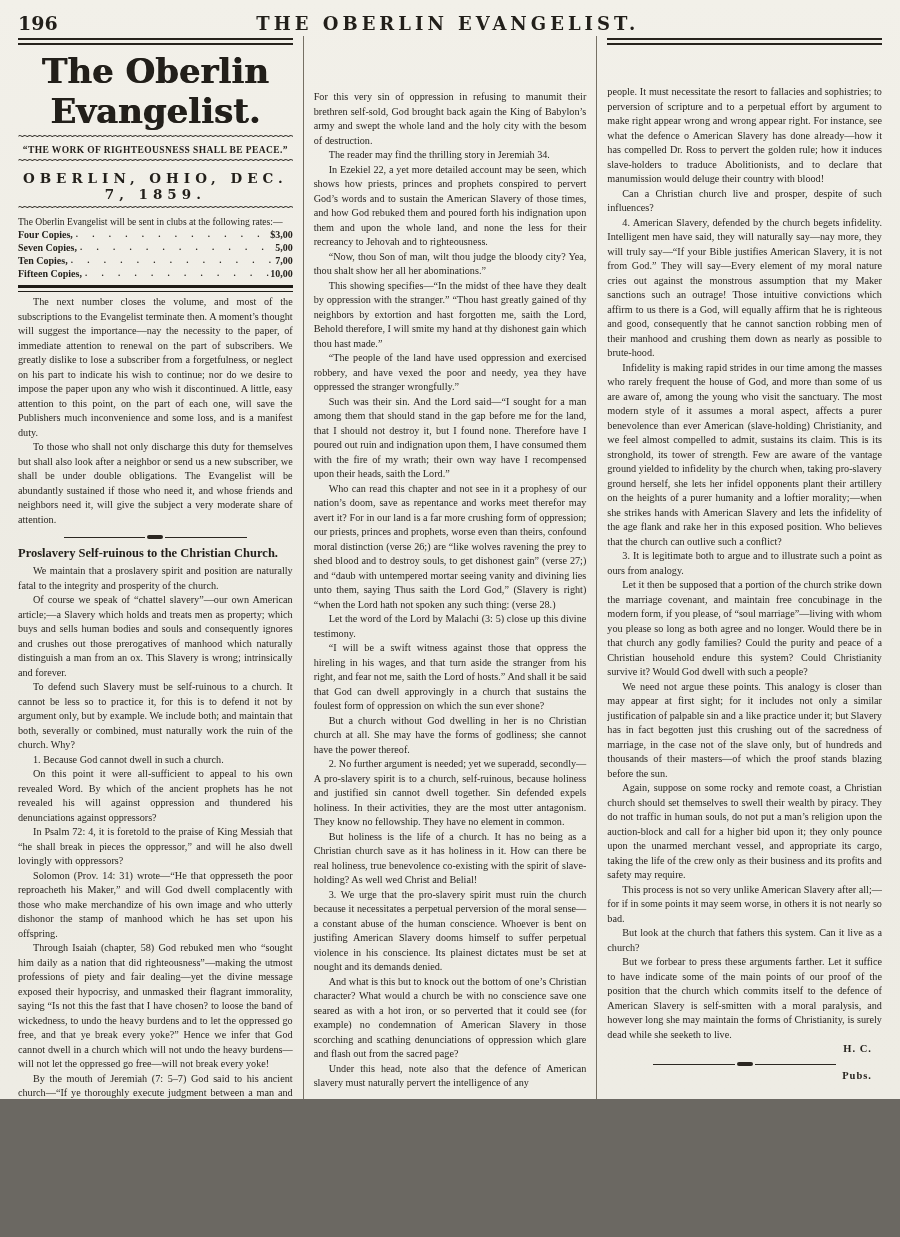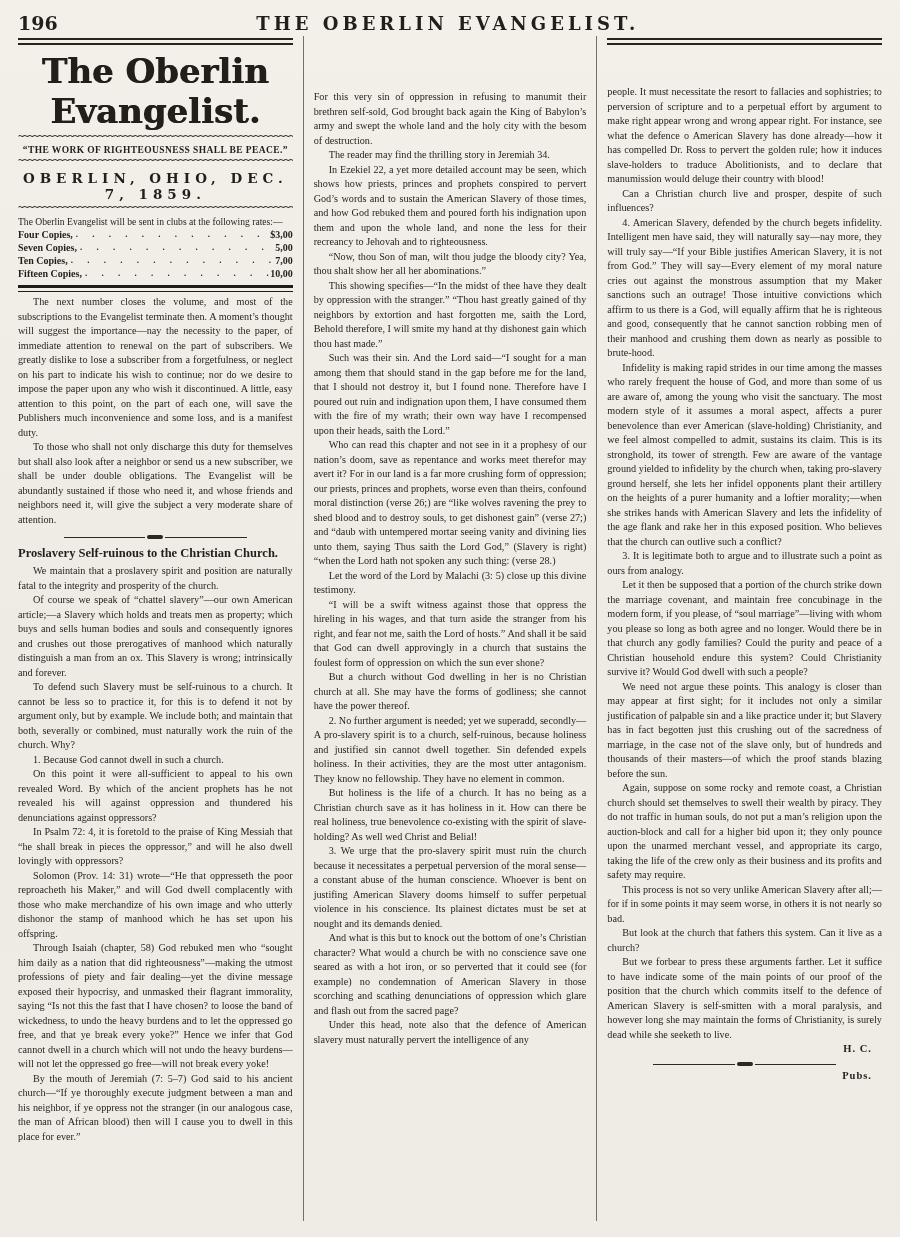--- a/index.html
+++ b/index.html
@@ -1,17 +1,17 @@
 <!DOCTYPE html>
 <html><head>
 <meta charset="utf-8">
 <style>
   html,body{margin:0;padding:0;background:#6b6862;}
   .page{
-    position:relative;width:900px;height:1237px;margin:0 auto;
+    position:relative;width:900px;height:1099px;margin:0 auto;
     background:linear-gradient(180deg,#f2f0e9 0%,#edebe3 55%,#eeece4 100%);
     color:#221f1a;font-family:"Liberation Serif",serif;overflow:hidden;
     box-sizing:border-box;
   }
   
   .page-header{display:flex;align-items:baseline;padding:12px 22px 4px 18px;height:32px;box-sizing:border-box;}
   .page-num{font-size:19px;font-weight:bold;font-family:"DejaVu Serif",serif;}
   .running-title{flex:1;text-align:center;margin:0 40px 0 0;font-size:18px;font-weight:bold;
     letter-spacing:4px;font-family:"DejaVu Serif",serif;}
   
@@ -112,20 +112,21 @@
       <p class="bt">Through Isaiah (chapter, 58) God rebuked men who “sought him daily as a nation that did righteousness”—making the utmost professions of piety and fair dealing—yet the divine message exposed their hypocrisy, and unmasked their flagrant immorality, saying “Is not this the fast that I have chosen? to loose the band of wickedness, to undo the heavy burdens and to let the oppressed go free, and that ye break every yoke?” Hence we infer that God cannot dwell in a church which will not undo the heavy burdens—will not let the oppressed go free—will not break every yoke!</p>
       <p class="bt">By the mouth of Jeremiah (7: 5–7) God said to his ancient church—“If ye thoroughly execute judgment between a man and his neighbor, if ye oppress not the stranger (in our analogous case, the man of African blood) then will I cause you to dwell in this place for ever.”</p>
     </section>
 
     <section class="col col-mid">
       <p class="bt noindent">For this very sin of oppression in refusing to manumit their brethren self-sold, God brought back again the King of Babylon’s army and swept the whole land and the holy city with the besom of destruction.</p>
       <p class="bt">The reader may find the thrilling story in Jeremiah 34.</p>
       <p class="bt">In Ezekiel 22, a yet more detailed account may be seen, which shows how priests, princes and prophets conspired to pervert God’s words and to sustain the American Slavery of those times, and how God rebuked them and poured forth his indignation upon them and upon the whole land, and none the less for their recreancy to Jehovah and to righteousness.</p>
       <p class="bt">“Now, thou Son of man, wilt thou judge the bloody city? Yea, thou shalt show her all her abominations.”</p>
       <p class="bt">This showing specifies—“In the midst of thee have they dealt by oppression with the stranger.” “Thou hast greatly gained of thy neighbors by extortion and hast forgotten me, saith the Lord, Behold therefore, I will smite my hand at thy dishonest gain which thou hast made.”</p>
+      <p class="bt">“The people of the land have used oppression and exercised robbery, and have vexed the poor and needy, yea they have oppressed the stranger wrongfully.”</p>
       <p class="bt">Such was their sin. And the Lord said—“I sought for a man among them that should stand in the gap before me for the land, that I should not destroy it, but I found none. Therefore have I poured out ruin and indignation upon them, I have consumed them with the fire of my wrath; their own way have I recompensed upon their heads, saith the Lord.”</p>
       <p class="bt">Who can read this chapter and not see in it a prophesy of our nation’s doom, save as repentance and works meet therefor may avert it? For in our land is a far more crushing form of oppression; our priests, princes and prophets, worse even than theirs, confound moral distinction (verse 26;) are “like wolves ravening the prey to shed blood and to destroy souls, to get dishonest gain” (verse 27;) and “daub with untempered mortar seeing vanity and divining lies unto them, saying Thus saith the Lord God,” (Slavery is right) “when the Lord hath not spoken any such thing: (verse 28.)</p>
       <p class="bt">Let the word of the Lord by Malachi (3: 5) close up this divine testimony.</p>
       <p class="bt">“I will be a swift witness against those that oppress the hireling in his wages, and that turn aside the stranger from his right, and fear not me, saith the Lord of hosts.” And shall it be said that God can dwell approvingly in a church that sustains the foulest form of oppression on which the sun ever shone?</p>
       <p class="bt">But a church without God dwelling in her is no Christian church at all. She may have the forms of godliness; she cannot have the power thereof.</p>
       <p class="bt">2. No further argument is needed; yet we superadd, secondly—A pro-slavery spirit is to a church, self-ruinous, because holiness and justified sin cannot dwell together. Sin defended expels holiness. In their activities, they are the most utter antagonism. They know no fellowship. They have no element in common.</p>
       <p class="bt">But holiness is the life of a church. It has no being as a Christian church save as it has holiness in it. How can there be real holiness, true benevolence co-existing with the spirit of slave-holding? As well wed Christ and Belial!</p>
       <p class="bt">3. We urge that the pro-slavery spirit must ruin the church because it necessitates a perpetual perversion of the moral sense—a constant abuse of the human conscience. Whoever is bent on justifing American Slavery dooms himself to suffer perpetual violence in his conscience. Its plainest dictates must be set at nought and its demands denied.</p>
       <p class="bt">And what is this but to knock out the bottom of one’s Christian character? What would a church be with no conscience save one seared as with a hot iron, or so perverted that it could see (for example) no condemnation of American Slavery in those scorching and scathing denunciations of oppression which glare and flash out from the sacred page?</p>
       <p class="bt">Under this head, note also that the defence of American slavery must naturally pervert the intelligence of any</p>

